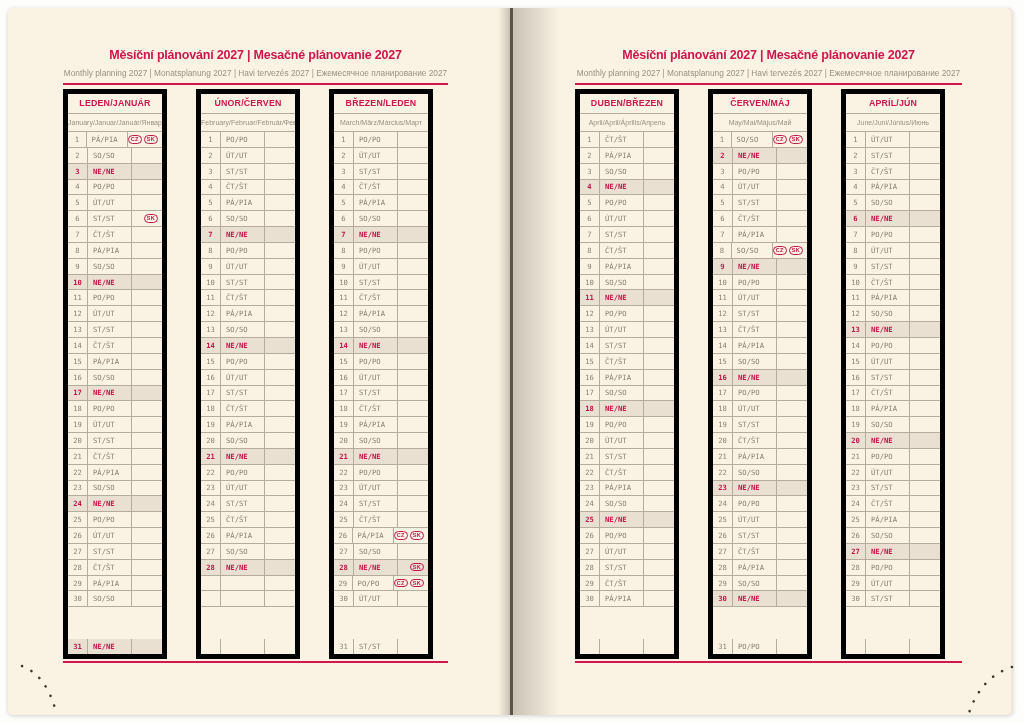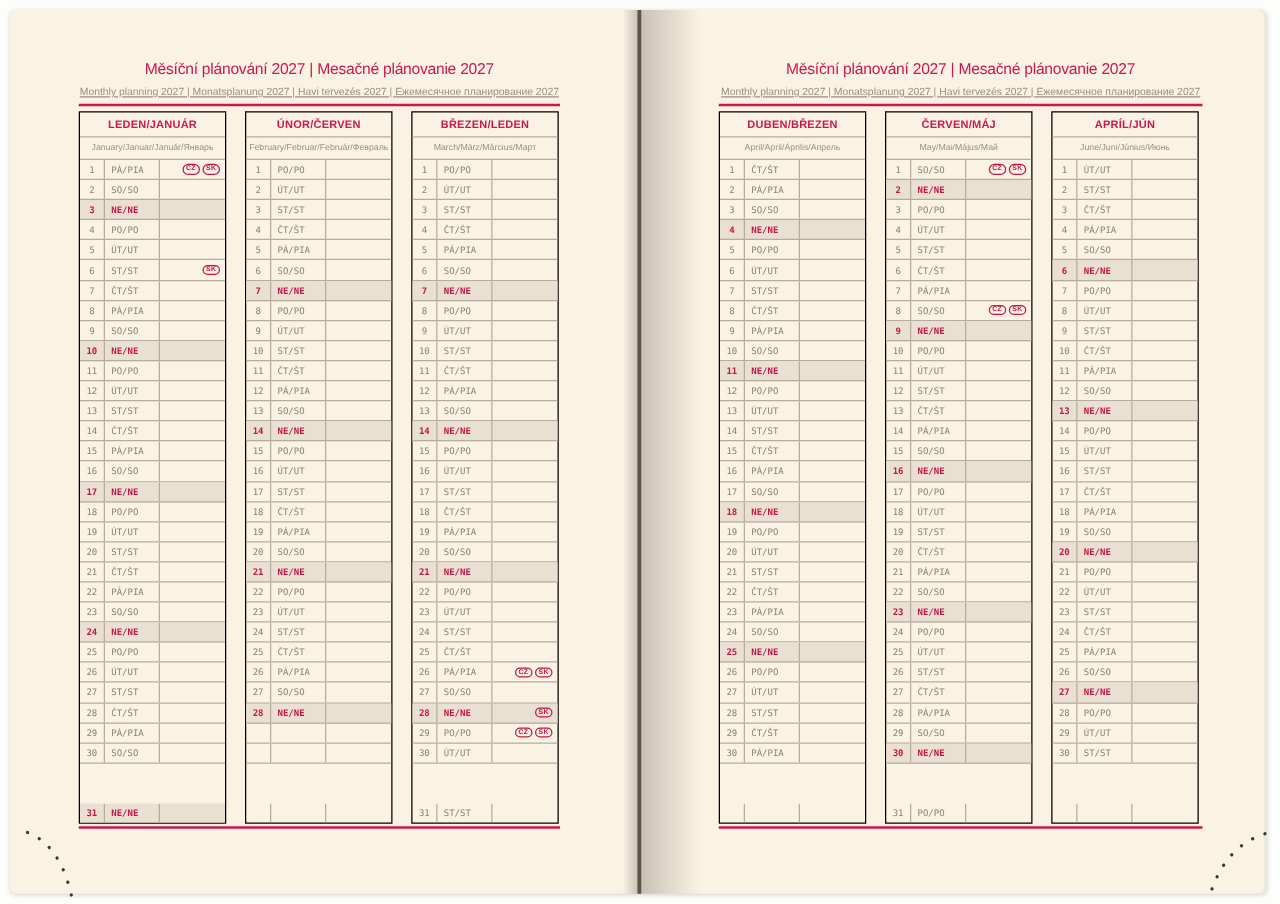--- a/index.html
+++ b/index.html
@@ -26,33 +26,33 @@
   .gutter-r{position:absolute;top:8px;left:512px;width:48px;height:707px;
     background:linear-gradient(to right, rgba(85,78,68,.30), rgba(85,78,68,0));pointer-events:none;}
   .spine{position:absolute;top:8px;left:510px;width:3px;height:707px;background:#5a544b;pointer-events:none;}
 
   .content{position:absolute;top:0;}
   .page.left .content{left:55px;width:385px;}
   .page.right .content{left:63px;width:387px;}
 
   .p-title{
     position:absolute;top:40px;left:0;width:100%;text-align:center;
-    font-size:12.5px;font-weight:400;letter-spacing:-.2px;color:#ce164f;white-space:nowrap;
+    font-size:12.5px;font-weight:700;letter-spacing:-.2px;color:#ce164f;white-space:nowrap;
   }
   .p-sub{
     position:absolute;top:60px;left:0;width:100%;text-align:center;
-    font-size:8.3px;color:#9a9080;white-space:nowrap;text-decoration:underline;
+    font-size:8.3px;color:#9a9080;white-space:nowrap;
   }
   .rule{position:absolute;left:0;width:100%;height:2px;background:#ce164f;}
   .rule.top{top:75px;}
   .rule.bottom{top:653px;}
 
   .month{
-    position:absolute;top:81px;width:118px;height:570px;
-    border:1px solid #000000;display:flex;flex-direction:column;box-sizing:border-box;
+    position:absolute;top:81px;width:104px;height:570px;
+    border:5px solid #000000;display:flex;flex-direction:column;box-sizing:border-box;
     background:#faf2e3;
   }
   .m-pos0{left:0;} .m-pos1{left:133px;} .m-pos2{left:266px;}
   .m-name{
     height:19px;line-height:19px;text-align:center;border-bottom:1px solid #b6ac9d;
     color:#ce164f;font-weight:700;font-size:8.8px;letter-spacing:.2px;
   }
   .m-sub{
     height:17px;line-height:17px;text-align:center;border-bottom:1px solid #b6ac9d;
     color:#9a9080;font-size:7px;white-space:nowrap;overflow:hidden;

